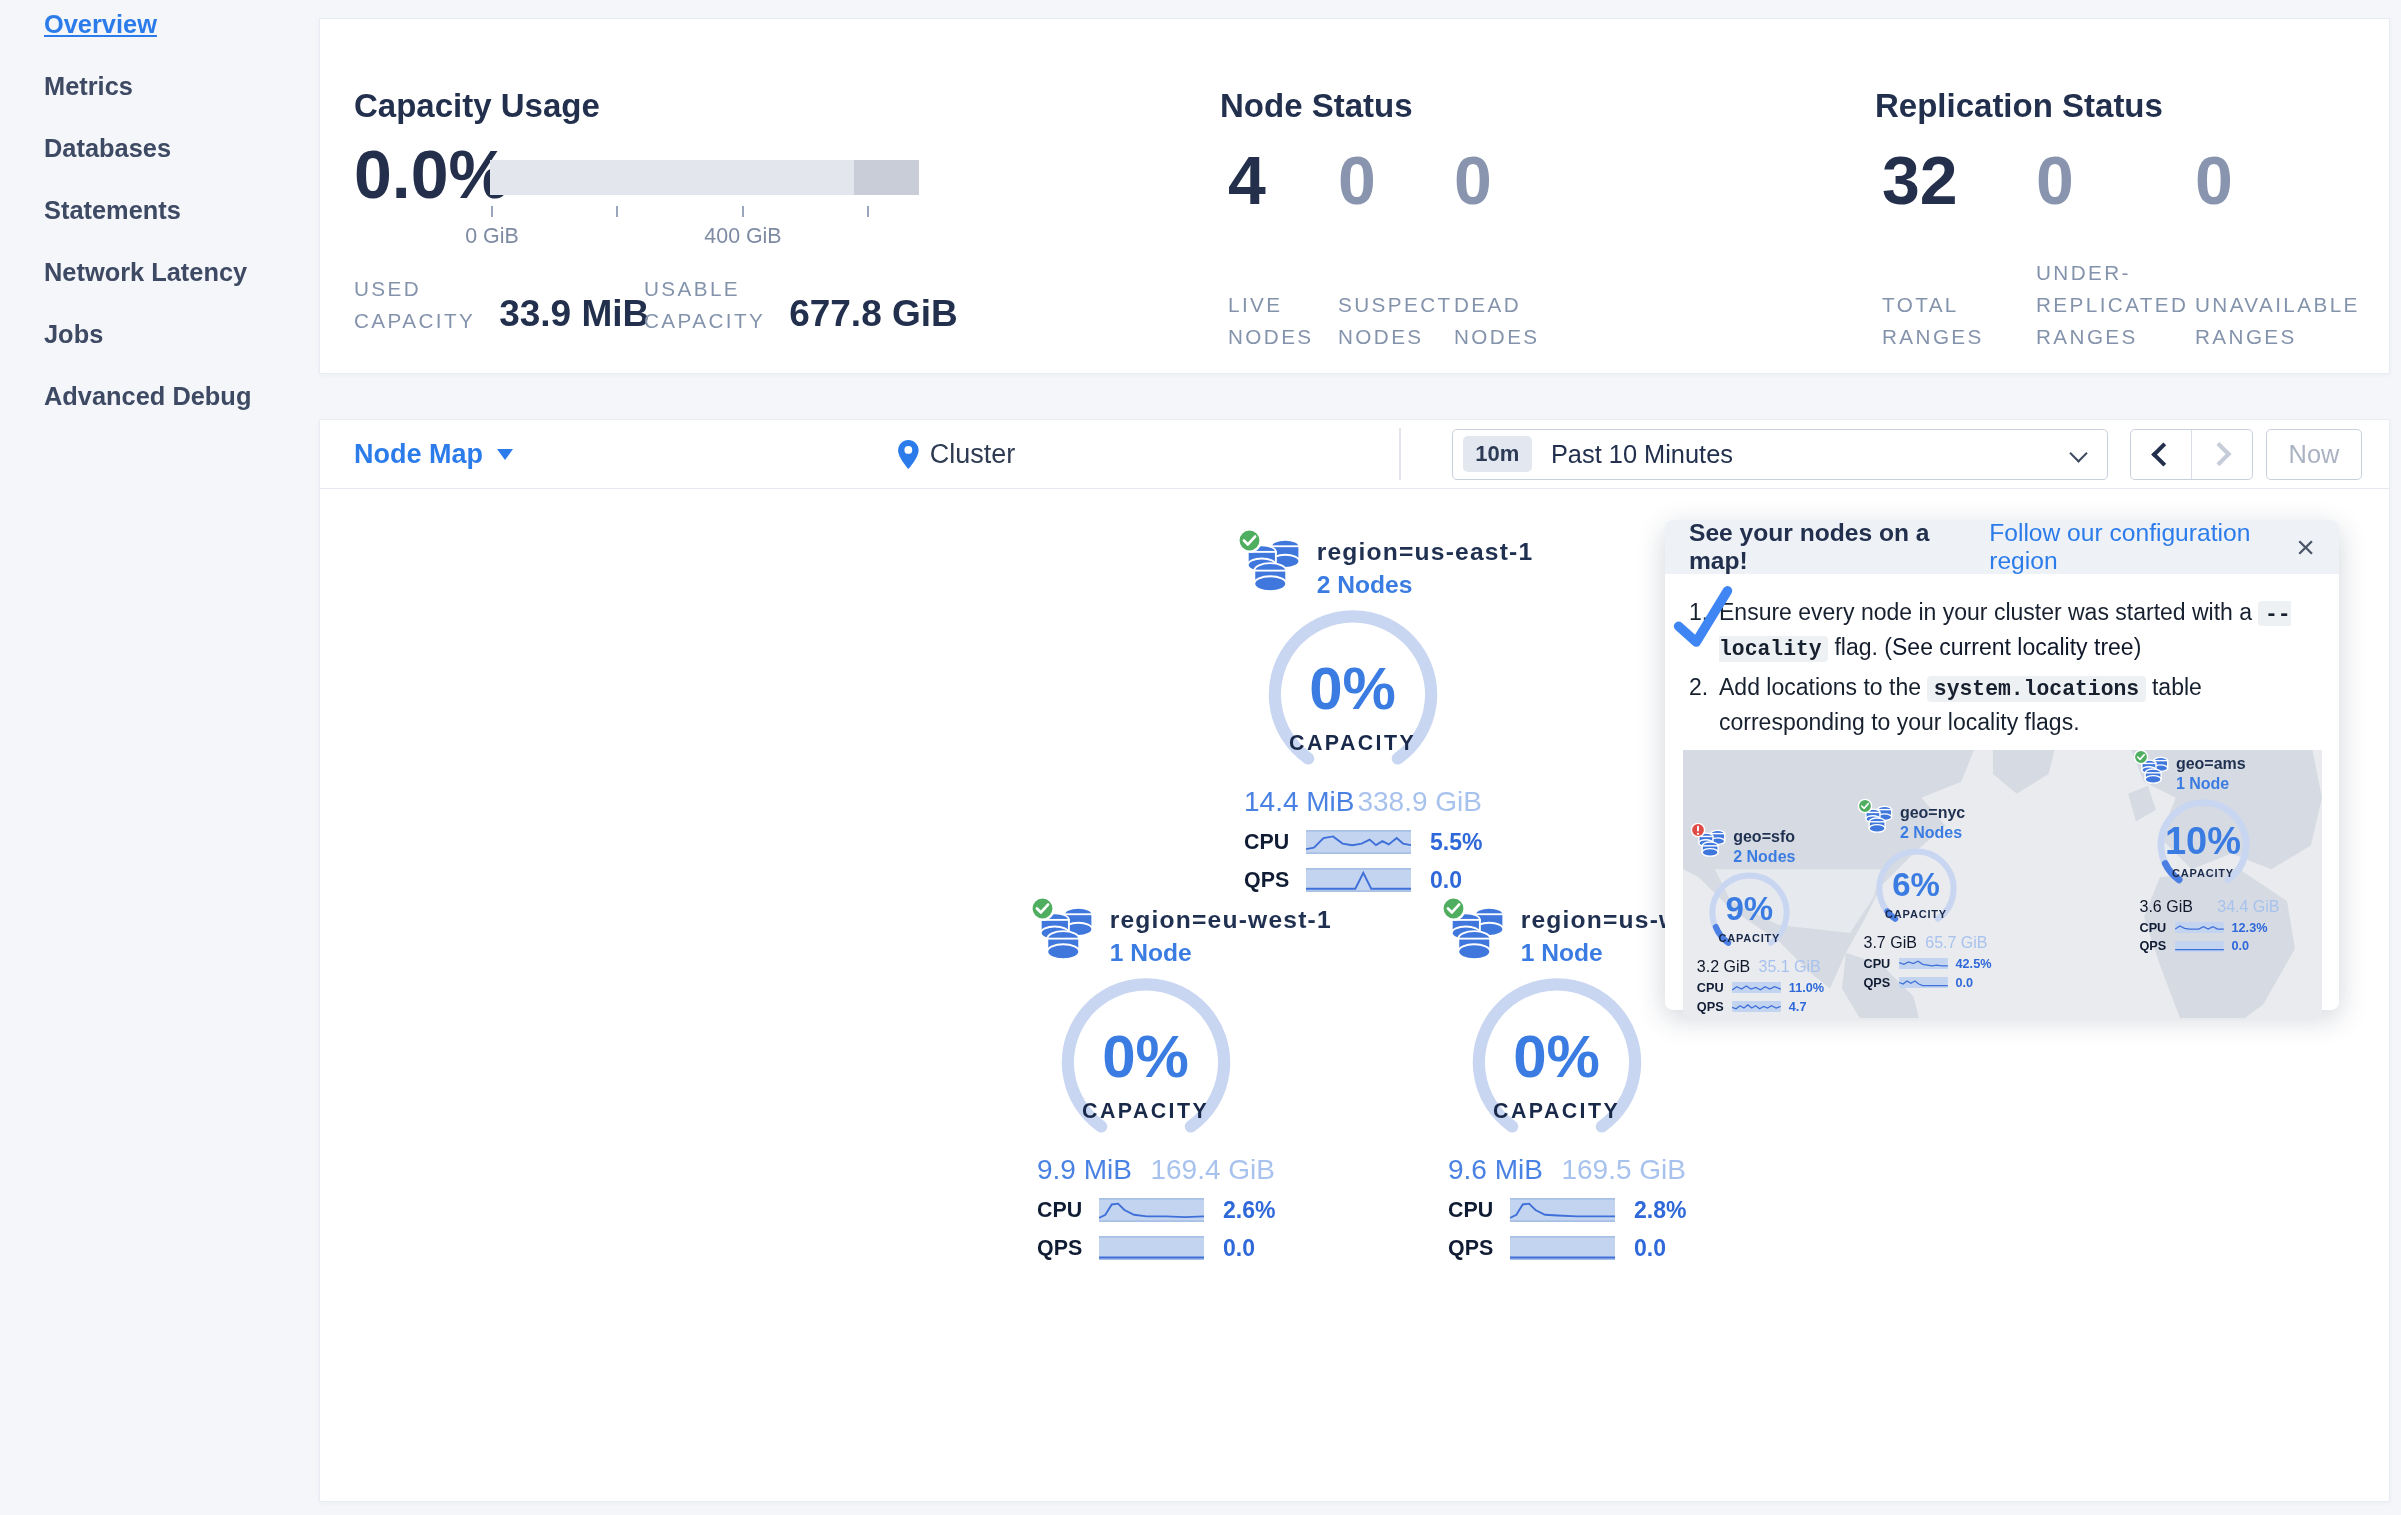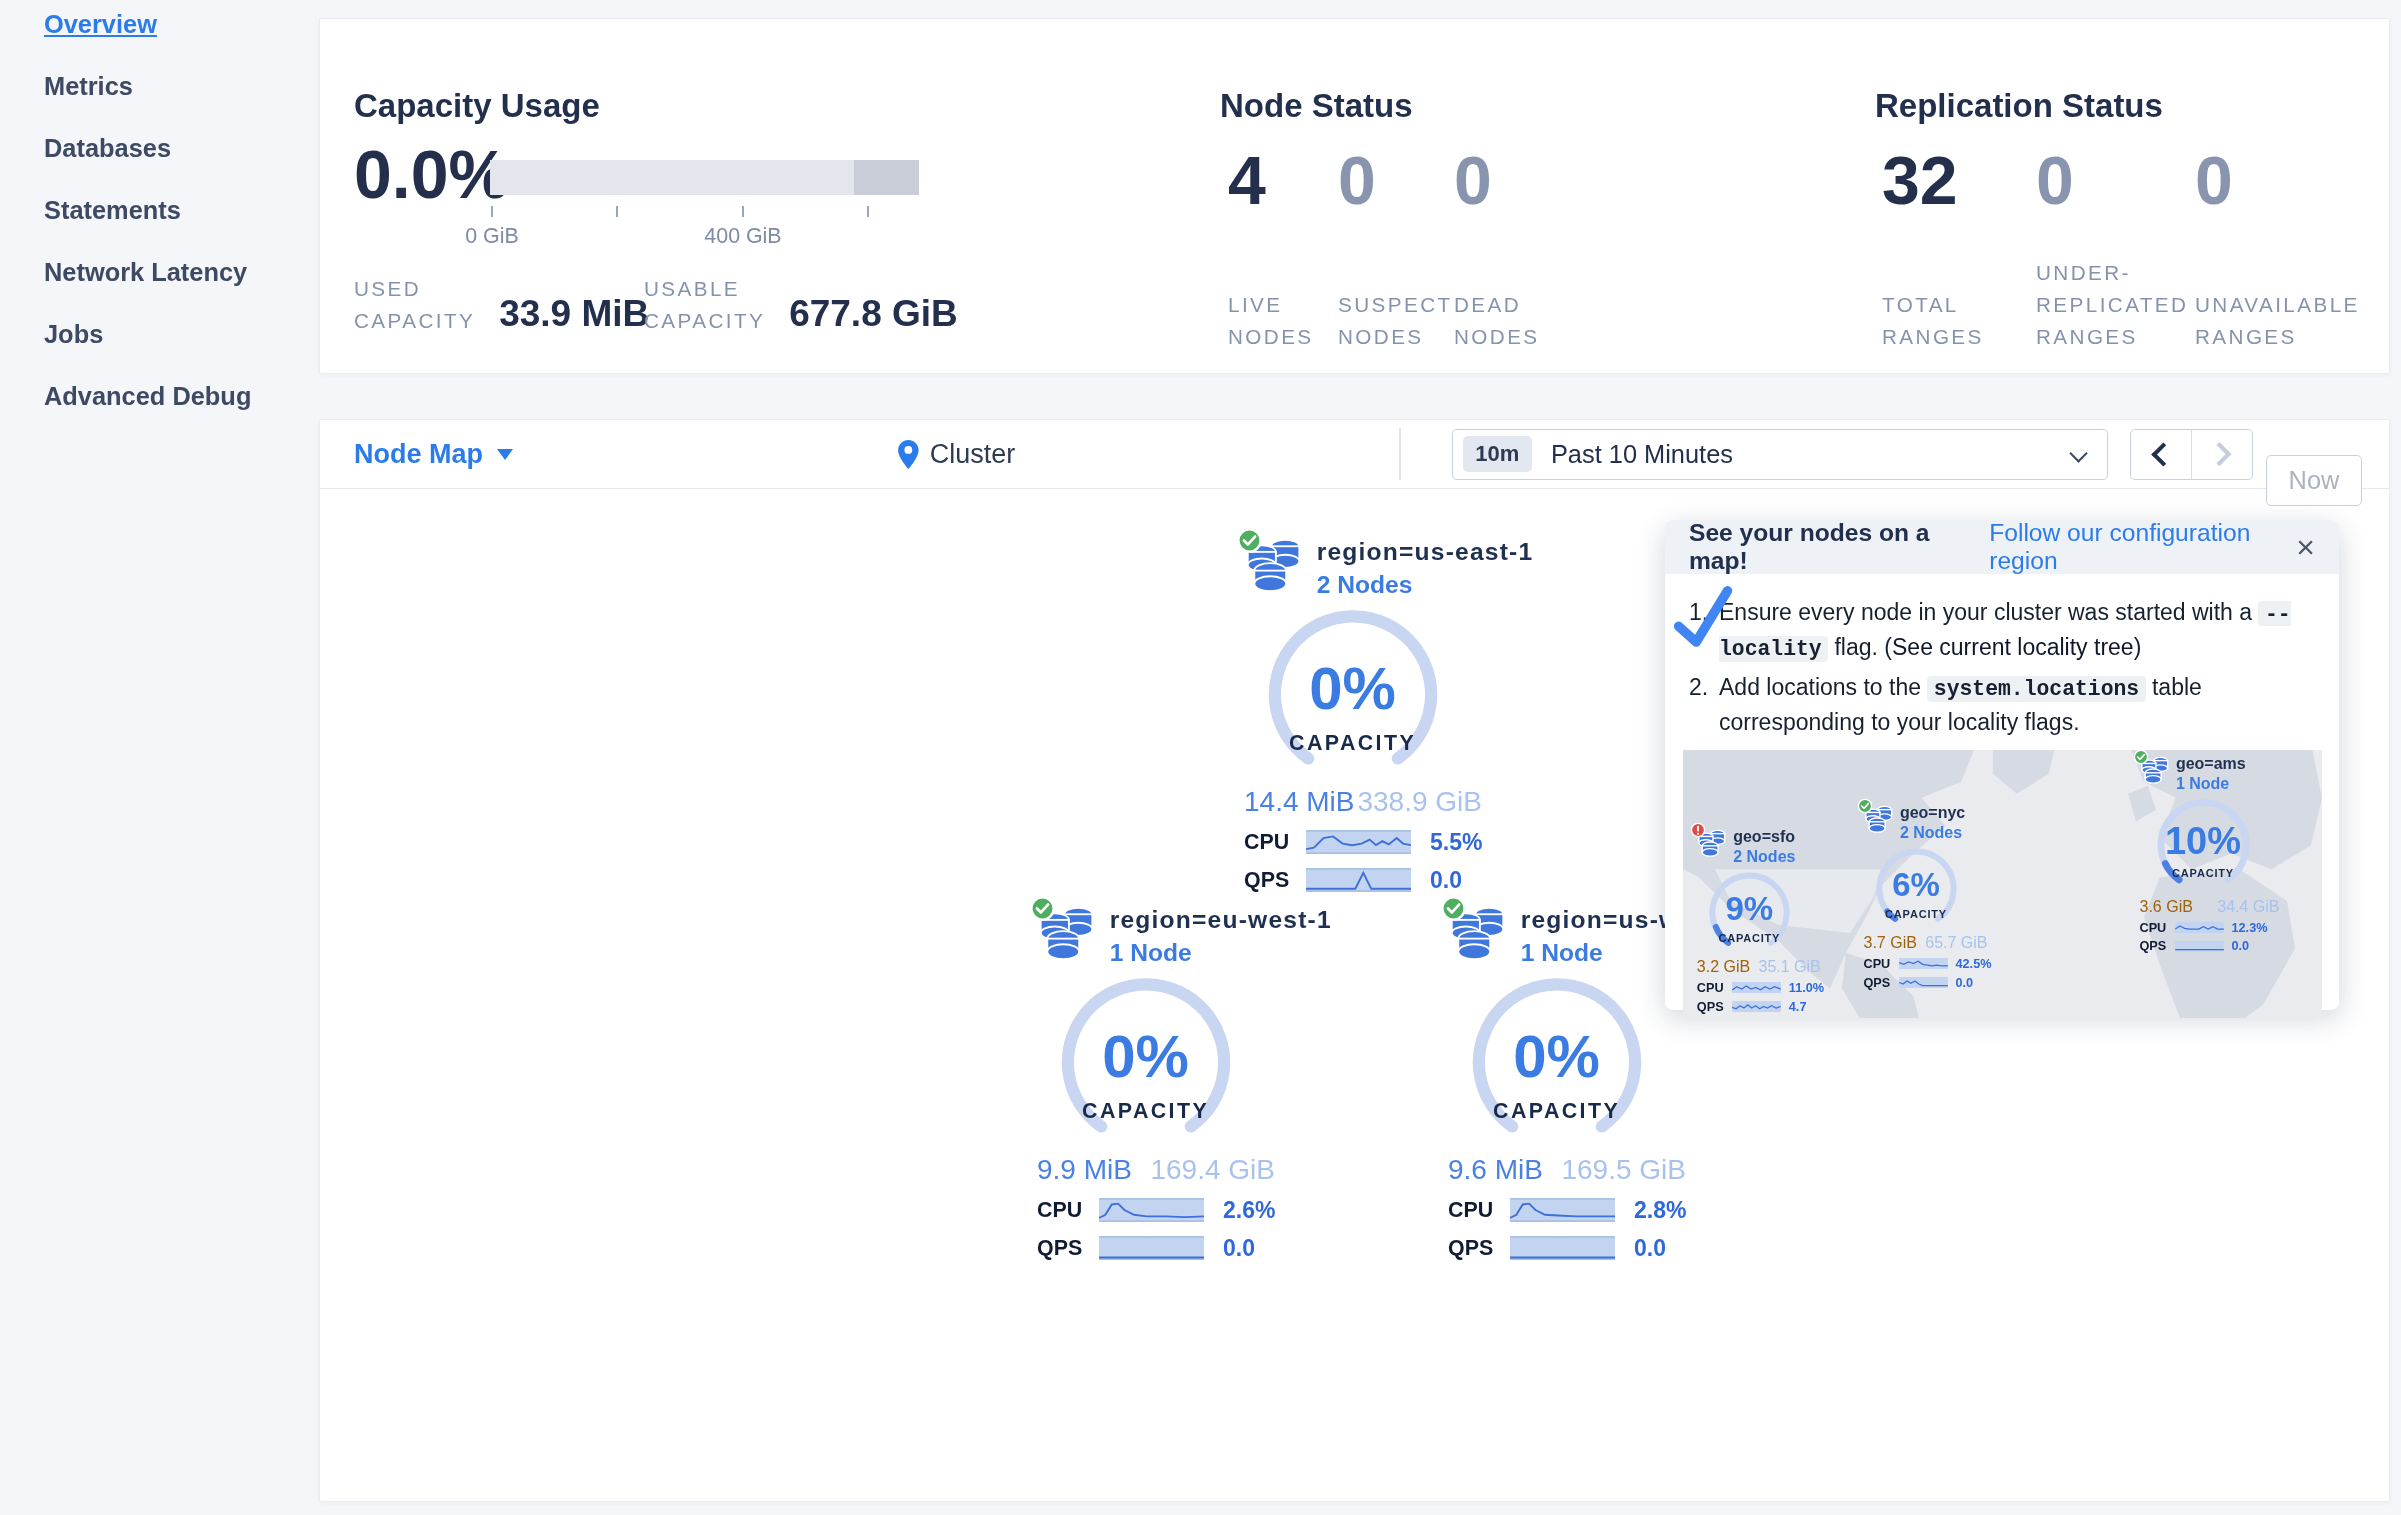--- a/index.html
+++ b/index.html
@@ -42,21 +42,21 @@
   .tb-divider{position:absolute;left:1079px;top:8px;height:52px;width:1.6px;background:#e2e6ec;}
   .time-select{position:absolute;left:1132px;top:8.7px;width:654px;height:49px;border:0.8px solid #c8d0dd;border-radius:4.8px;background:#fff;display:flex;align-items:center;cursor:pointer;}
   .time-badge{margin-left:9.5px;background:#e3e8f0;border-radius:4.8px;padding:4.8px 12.7px;font-size:22px;font-weight:bold;color:#2d3a55;}
   .time-text{font-size:25.4px;color:#22304e;margin-left:19px;}
   .chev{width:11px;height:11px;border-right:2.4px solid #3c4961;border-bottom:2.4px solid #3c4961;transform:rotate(45deg);position:absolute;right:22px;top:17.5px;}
   .pager{position:absolute;left:1810px;top:8.7px;width:121px;height:49px;border:0.8px solid #c8d0dd;border-radius:4.8px;display:flex;background:#fff;}
   .pager .half{width:50%;display:flex;align-items:center;justify-content:center;cursor:pointer;}
   .pager .half:first-child{border-right:0.8px solid #d8dde6;}
   .chevron-left{width:12.7px;height:12.7px;border-left:4px solid #22304e;border-bottom:4px solid #22304e;transform:rotate(45deg);margin-left:4.8px;}
   .chevron-right{width:12.7px;height:12.7px;border-left:4px solid #c6cdd9;border-bottom:4px solid #c6cdd9;transform:rotate(-135deg);margin-right:4.8px;}
-  .now-btn{position:absolute;left:1946px;top:8.7px;width:94px;height:49px;border:0.8px solid #c8d0dd;border-radius:4.8px;background:#fff;display:flex;align-items:center;justify-content:center;font-size:25.4px;color:#aab3c2;cursor:pointer;margin-top:26px;}
+  .now-btn{position:absolute;left:1946px;top:8.7px;width:94px;height:49px;border:0.8px solid #c8d0dd;border-radius:4.8px;background:#fff;display:flex;align-items:center;justify-content:center;font-size:25.4px;color:#aab3c2;cursor:pointer;}
   
   .cluster{position:absolute;width:270px;}
   .cl-head{display:flex;align-items:flex-start;}
   .cl-icon{position:relative;width:60px;height:60px;flex:0 0 60px;}
   .cl-badge{position:absolute;left:-8px;top:-8px;}
   .cl-names{margin-left:12.7px;padding-top:3.2px;}
   .cl-name{font-size:24.6px;font-weight:bold;color:#1f3050;letter-spacing:1.2px;white-space:nowrap;}
   .cl-nodes{font-size:24.6px;font-weight:bold;color:#3b7ce2;margin-top:4.8px;cursor:pointer;}
   .gauge{position:relative;width:214px;height:179px;margin:6.4px 0 0 1.6px;}
   .gauge .pct{position:absolute;left:0;width:214px;top:49px;text-align:center;font-size:60px;font-weight:bold;color:#3b7ce2;}
@@ -86,21 +86,21 @@
   .mini .cl-head{align-items:flex-start;}
   .mini .m-icon{position:relative;width:30px;height:30px;flex:0 0 30px;}
   .mini .m-badge{position:absolute;left:-6.4px;top:-6.4px;}
   .mini .m-names{margin-left:6.4px;}
   .mini .m-name{font-size:16px;font-weight:bold;color:#1f3050;}
   .mini .m-nodes{font-size:16px;font-weight:bold;color:#3b7ce2;margin-top:1.6px;}
   .mini .m-gauge{position:relative;width:105px;height:89px;margin-top:1.6px;}
   .mini .m-pct{position:absolute;left:0;width:105px;top:22px;text-align:center;font-size:33px;font-weight:bold;color:#3b7ce2;}
   .mini .m-cap{position:absolute;left:0;width:105px;top:64px;text-align:center;font-size:11px;font-weight:bold;color:#19294a;letter-spacing:0.8px;}
   .mini .m-range{width:124px;display:flex;justify-content:space-between;font-size:16px;margin-top:1.6px;}
-  .mini .m-range .used{color:#a16207;text-align:right;}
+  .mini .m-range .used{color:#0f172a;text-align:right;}
   .mini .m-range .total{color:#a8c2ee;}
   .mini .m-spark{display:flex;align-items:center;margin-top:4.8px;}
   .mini .m-spark .sl{width:35px;font-size:12.7px;font-weight:bold;color:#101c33;}
   .mini .m-spark .sv{font-size:12.7px;font-weight:bold;color:#2e68d9;margin-left:8px;}
 </style>
 </head>
 <body>
 
 <nav class="sidebar">
   <div class="sidebar-item active first">Overview</div>

